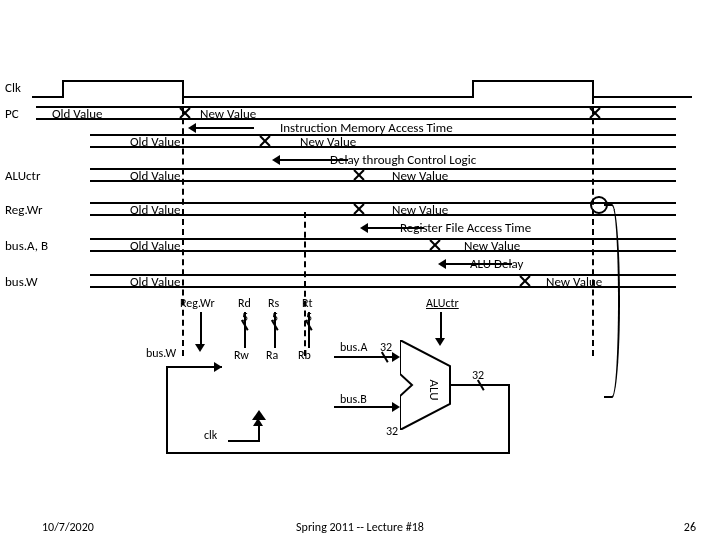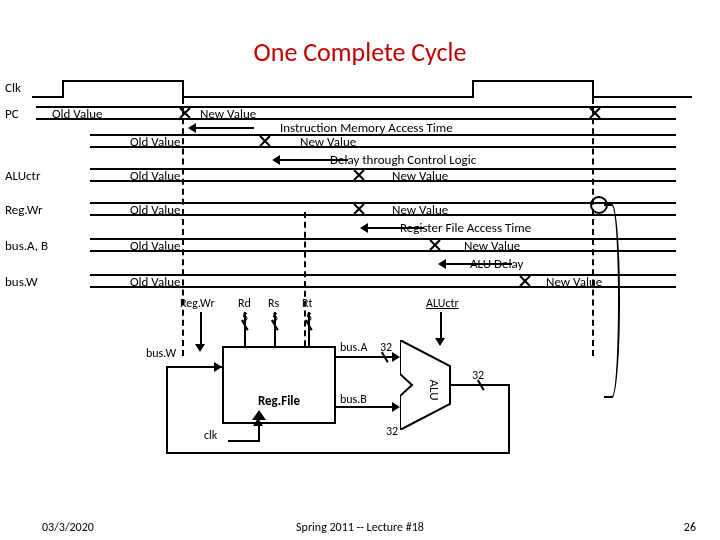--- a/index.html
+++ b/index.html
@@ -185,21 +185,20 @@
     border-left: 5px solid transparent;
     border-right: 5px solid transparent;
     border-bottom: 8px solid black;
   }
 </style>
 </head>
 <body>
 
 <div class="title">
   <br>
-  <span>One Complete Cycle</span>
 </div>
 
 <div class="stage">
 
   <div class="row-label" style="top:4px;left:5px">Clk</div>
   <div class="clk-wave">
 
     <div class="clk-seg" style="top:16px;left:0;width:30px"></div>
     <div class="clk-vert" style="top:0;left:30px;height:18px"></div>
     <div class="clk-seg" style="top:0;left:30px;width:120px"></div>
@@ -301,23 +300,20 @@
     <div class="wire" style="top:16px;left:134px;width:2px;height:36px"></div>
     <div class="wire" style="top:16px;left:168px;width:2px;height:36px"></div>
     <div class="slash" style="top:24px;left:100px"></div>
     <div class="slash" style="top:24px;left:130px"></div>
     <div class="slash" style="top:24px;left:164px"></div>
 
     <div class="lbl" style="top:52px;left:94px">Rw</div>
     <div class="lbl" style="top:52px;left:126px">Ra</div>
     <div class="lbl" style="top:52px;left:158px">Rb</div>
 
-    <div class="box" style="top:50px;left:82px;width:110px;height:74px">
-      <div style="position:absolute;bottom:14px;width:100%;font-weight:bold">Reg.File</div>
-    </div>
 
     <div class="tri-up" style="top:114px;left:112px"></div>
 
     <div class="lbl" style="top:50px;left:6px">bus.W</div>
     <div class="wire" style="top:70px;left:44px;width:38px;height:2px"></div>
     <div class="arrow-right" style="top:66px;left:74px"></div>
 
     <div class="wire" style="top:60px;left:194px;width:60px;height:2px"></div>
     <div class="lbl" style="top:44px;left:200px">bus.A</div>
     <div class="lbl" style="top:44px;left:240px">32</div>
@@ -352,15 +348,15 @@
 
     <div class="lbl" style="top:132px;left:64px">clk</div>
     <div class="wire" style="top:126px;left:118px;width:2px;height:20px"></div>
     <div class="wire" style="top:144px;left:88px;width:32px;height:2px"></div>
     <div class="arrow-up" style="top:122px;left:113px"></div>
 
   </div>
 
 </div>
 
-<div class="footer-date">03/3/2020</div>
+<div class="footer-date">10/7/2020</div>
 <div class="footer-mid">Spring 2011 -- Lecture #18</div>
 <div class="footer-pg">26</div>
 
 </body></html>

